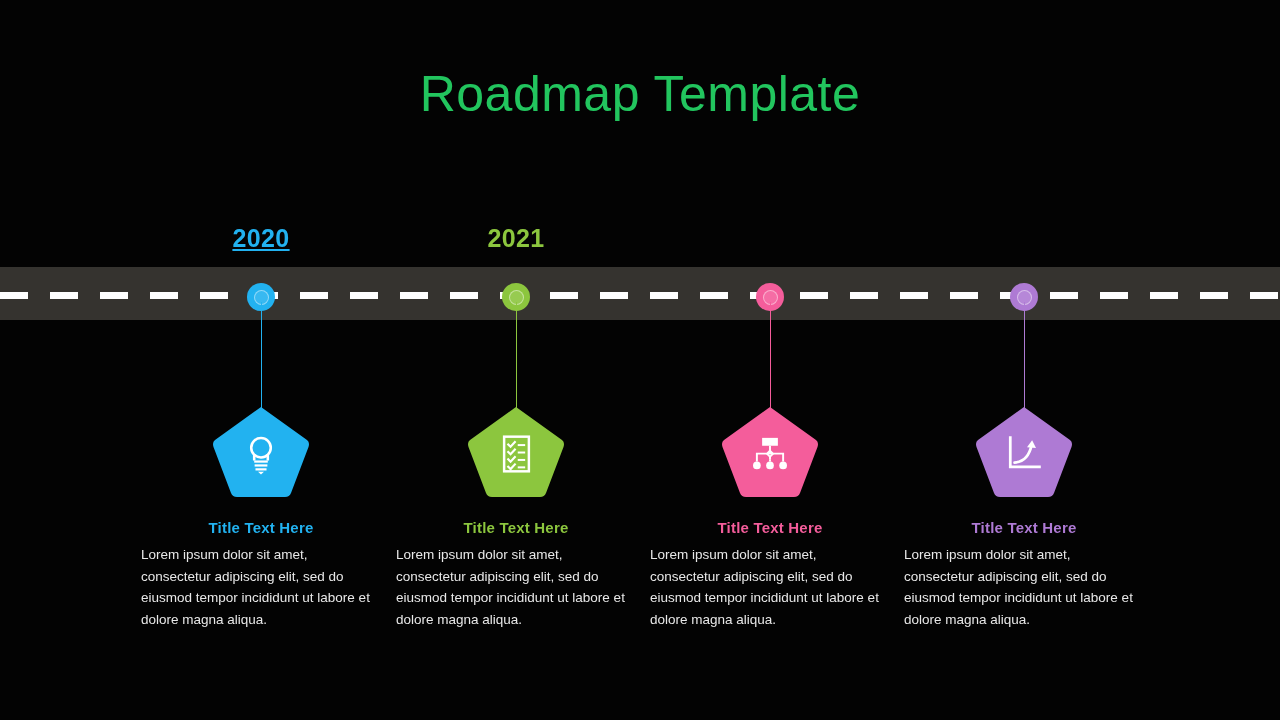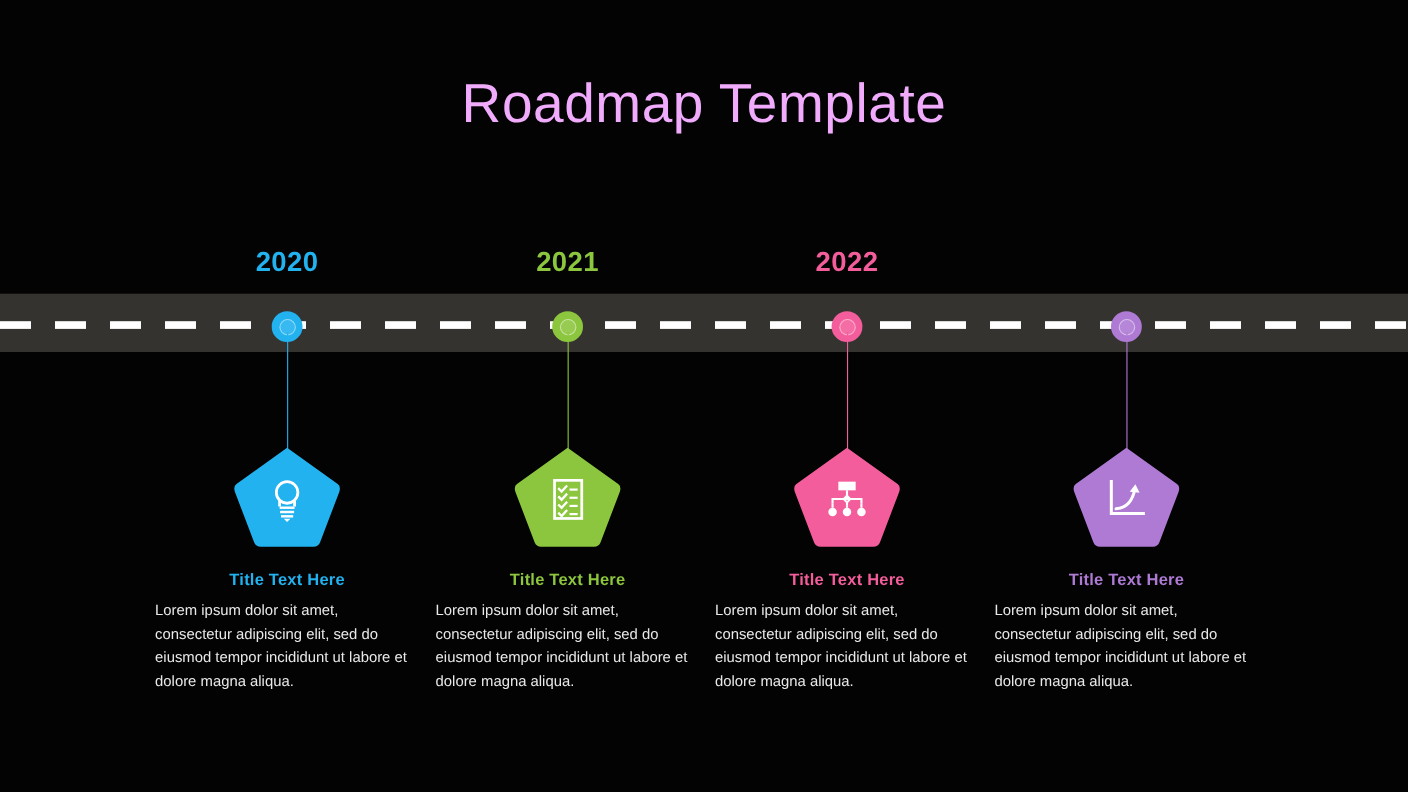--- a/index.html
+++ b/index.html
@@ -21,21 +21,21 @@
     background: #030303;
   }
 
   
   .page-title {
     position: absolute;
     top: 62px;
     left: 0;
     width: 1280px;
     text-align: center;
-    color: #f0abfc;
+    color: #22c55e;
     font-size: 50px;
     font-weight: 300;
     letter-spacing: 0.5px;
     line-height: 64px;
     white-space: nowrap;
   }
 
   
   .road {
     position: absolute;
@@ -166,21 +166,21 @@
 <body style="background: rgb(3, 3, 3);">
 
 <div class="slide" style="background: rgb(3, 3, 3);">
 
   <div class="page-title">Roadmap Template</div>
 
   <div class="road" style="background: rgb(53, 51, 47);"></div>
   <div class="road-dashes"></div>
 
   <div class="col col-0">
-    <div class="year" style="color: rgb(34, 178, 240);">2020</div>
+    <div class="year" style="color: rgb(34, 178, 240); text-decoration: underline;">2020</div>
     <div class="marker" style="background: rgb(34, 178, 240);"></div>
     <div class="connector" style="background: rgb(34, 178, 240);"></div>
     <div class="pentagon">
       <svg viewBox="0 0 100 95">
         <path class="pent-shape" d="M50 3 L96 36 Q99 38 97.5 43 L80 89 Q78.5 93 74 93 L26 93 Q21.5 93 20 89 L2.5 43 Q1 38 4 36 Z" fill="#22b2f0"></path>
       </svg>
     </div>
     <div class="icon-wrap">
       <svg viewBox="0 0 40 48" width="34" height="41">
         <circle cx="20" cy="16" r="11.5" fill="none" stroke="#ffffff" stroke-width="3"></circle>
@@ -215,21 +215,20 @@
         <rect x="21.5" y="29" width="9" height="2.4" fill="#ffffff"></rect>
         <path d="M10 38.5 L12.8 41.3 L18 35.6" fill="none" stroke="#ffffff" stroke-width="2.6" stroke-linecap="square"></path>
         <rect x="21.5" y="38" width="9" height="2.4" fill="#ffffff"></rect>
       </svg>
     </div>
     <div class="card-title" style="color: rgb(140, 198, 62);">Title Text Here</div>
     <div class="card-body">Lorem ipsum dolor sit amet, consectetur adipiscing elit, sed do eiusmod tempor incididunt ut labore et dolore magna aliqua.</div>
   </div>
 
   <div class="col col-2">
-    <div class="year" style="color: rgb(244, 93, 155);">2022</div>
     <div class="marker" style="background: rgb(244, 93, 155);"></div>
     <div class="connector" style="background: rgb(244, 93, 155);"></div>
     <div class="pentagon">
       <svg viewBox="0 0 100 95">
         <path class="pent-shape" d="M50 3 L96 36 Q99 38 97.5 43 L80 89 Q78.5 93 74 93 L26 93 Q21.5 93 20 89 L2.5 43 Q1 38 4 36 Z" fill="#f45d9b"></path>
       </svg>
     </div>
     <div class="icon-wrap">
       <svg viewBox="0 0 48 40" width="42" height="35">
         <rect x="15" y="1" width="18" height="9" fill="#ffffff"></rect>

